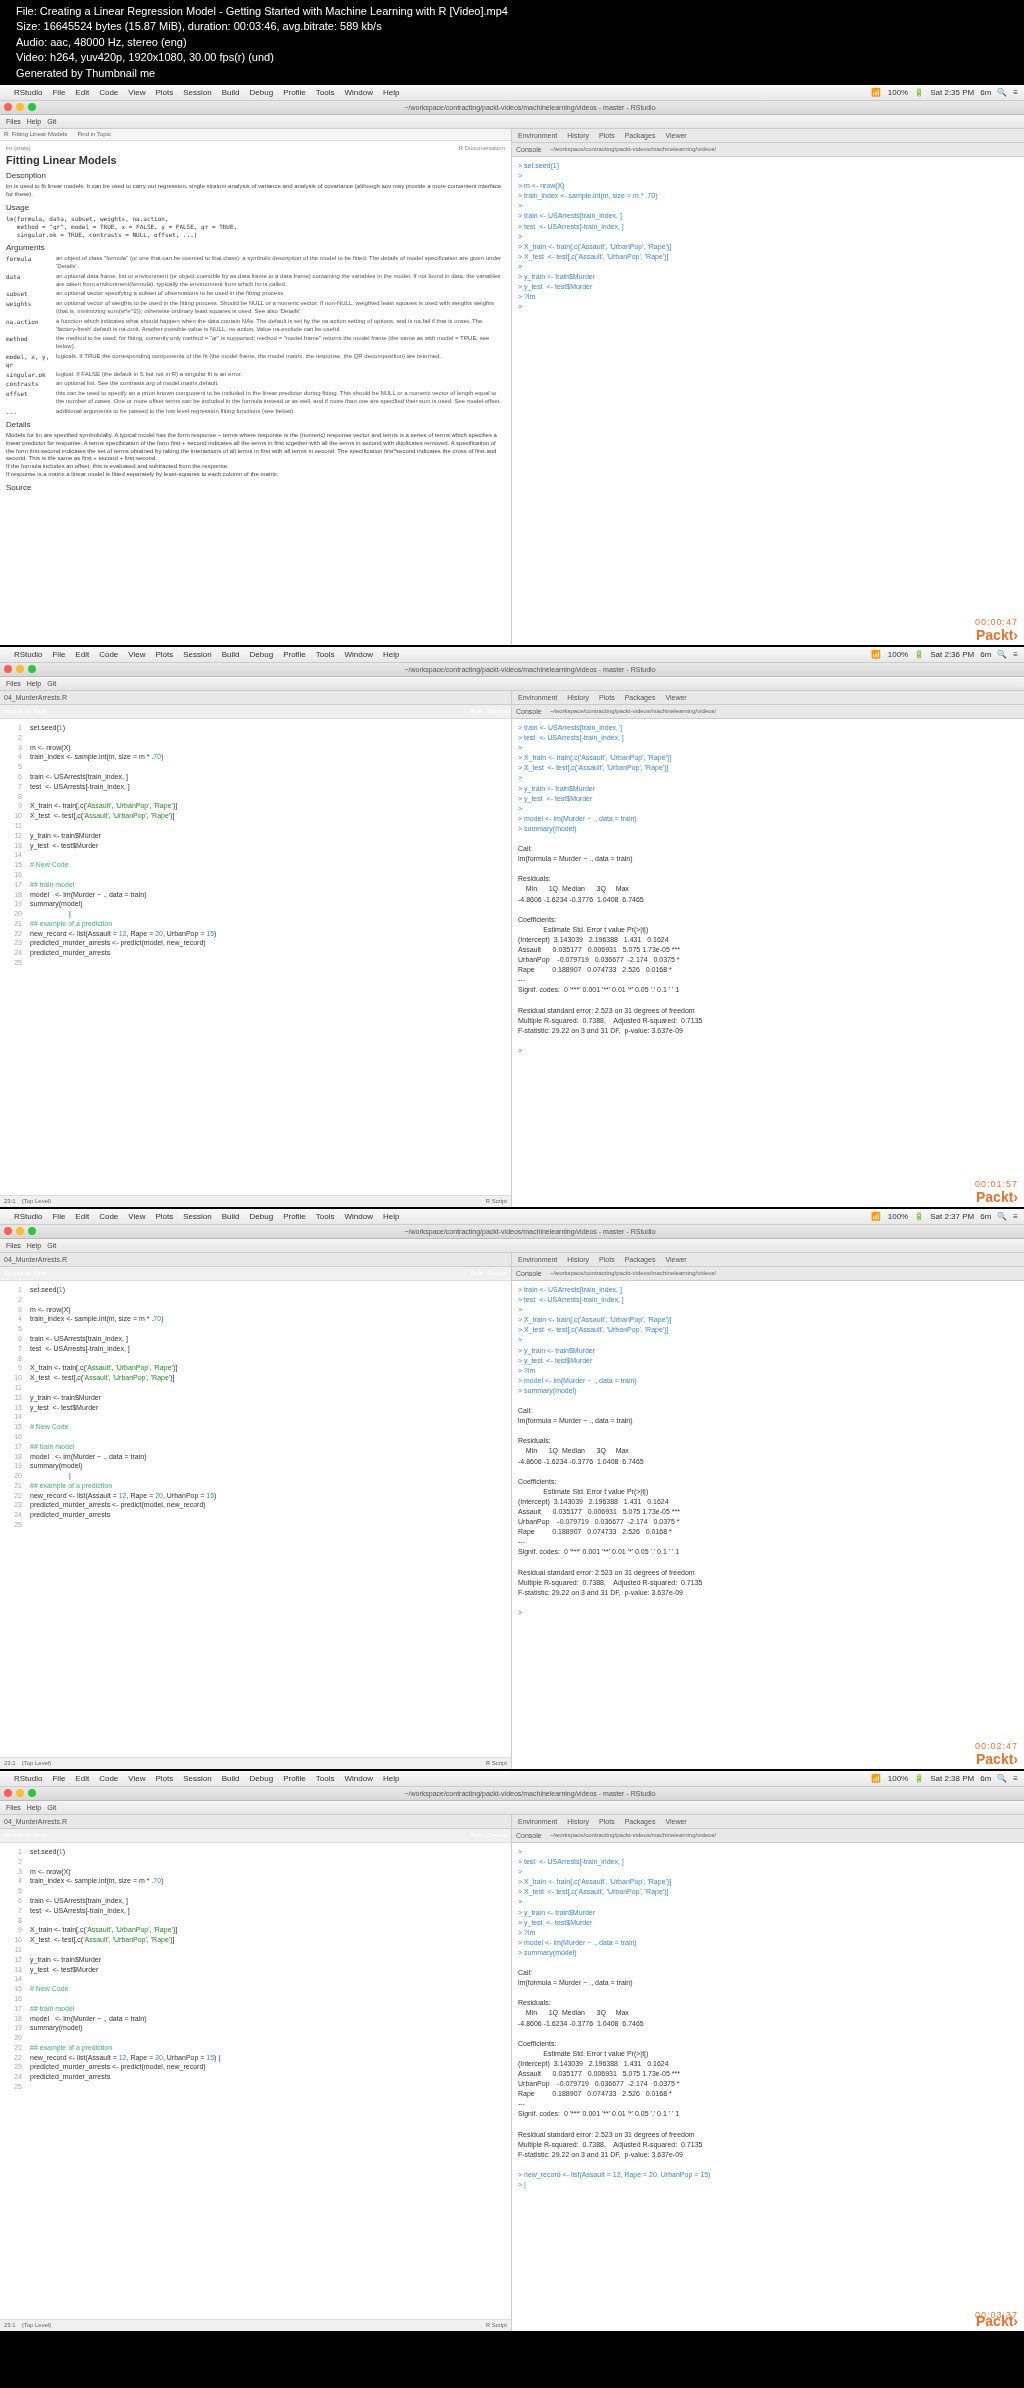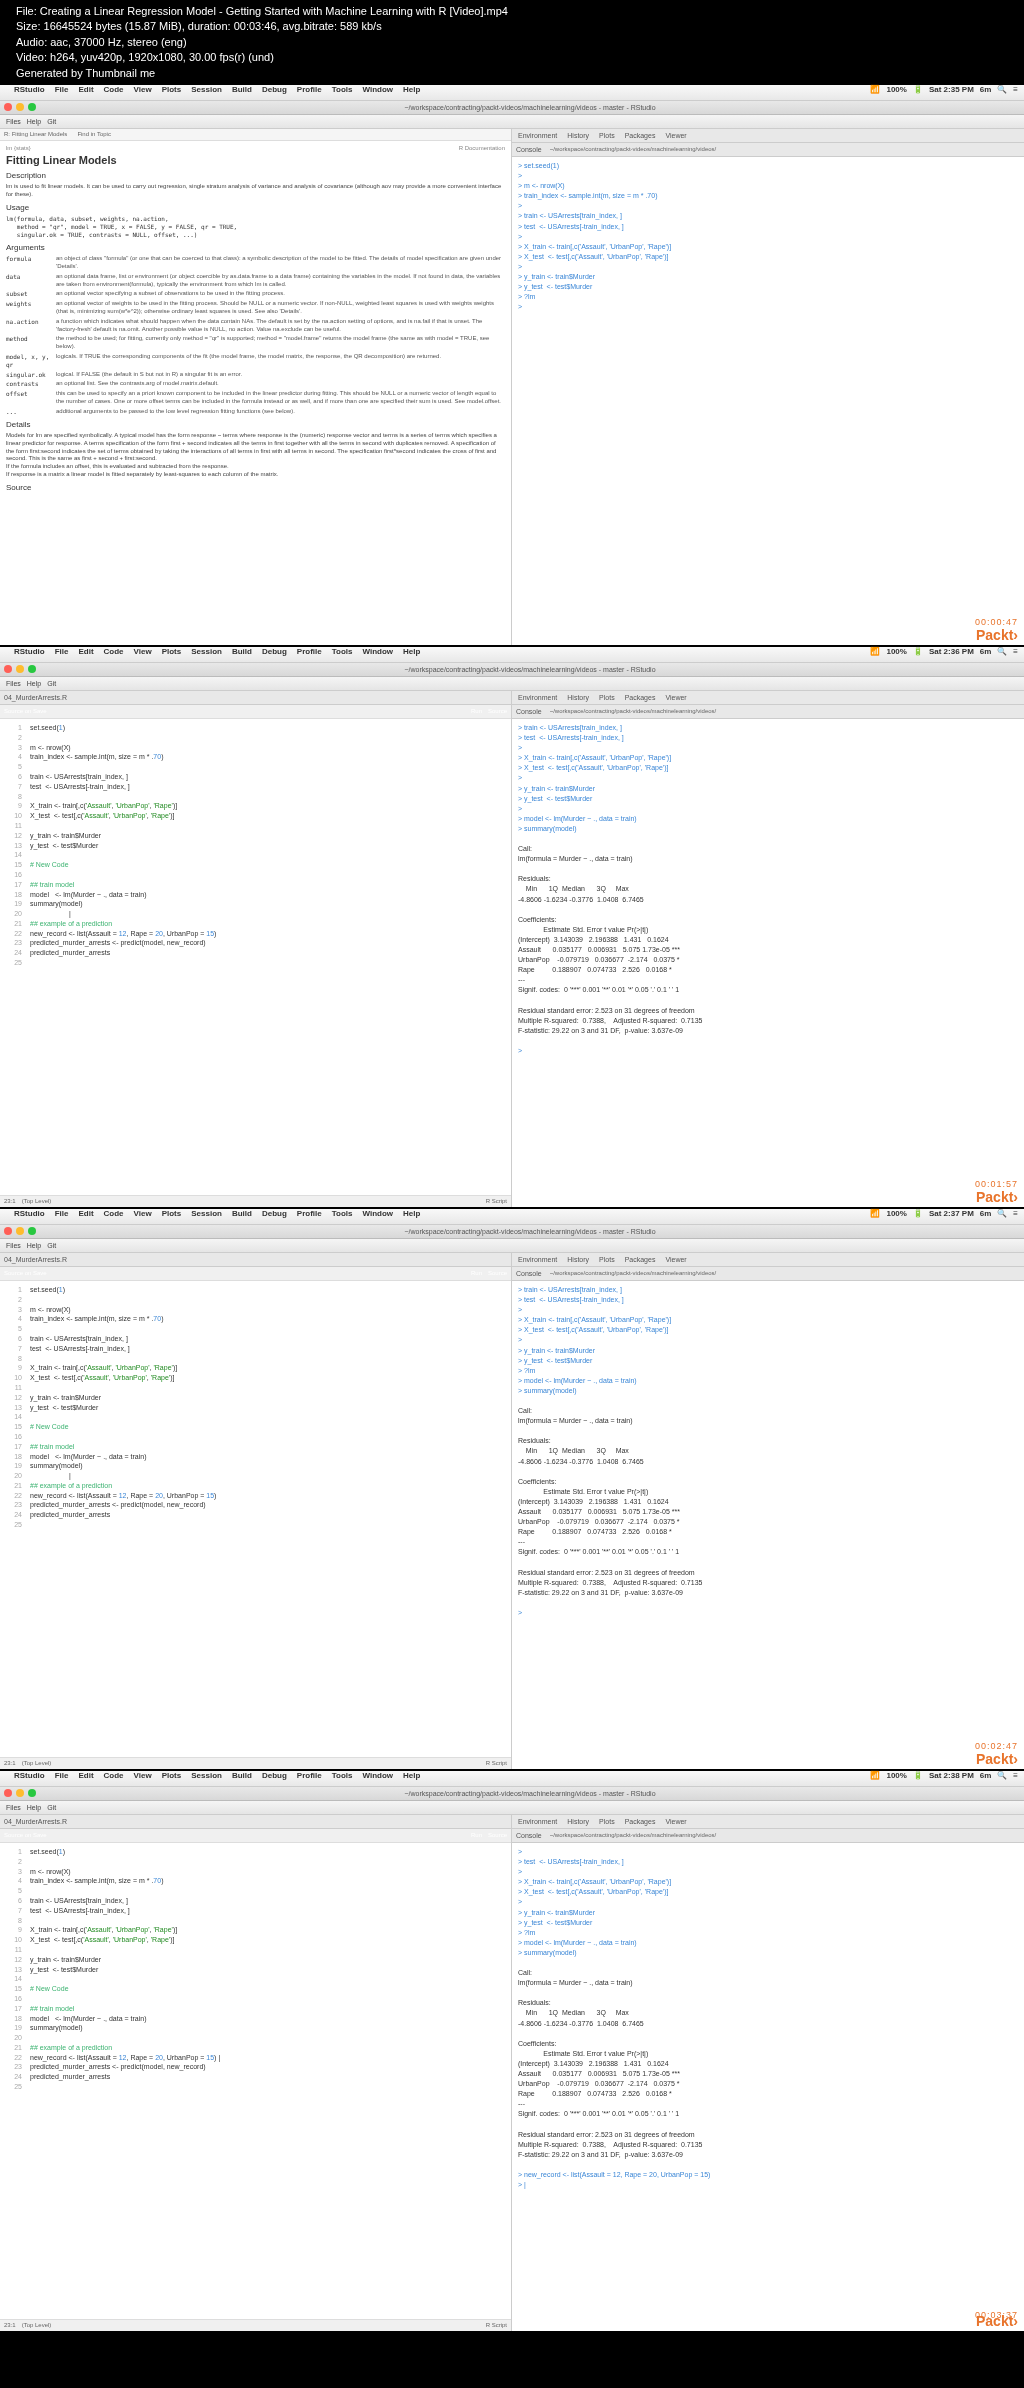--- a/index.html
+++ b/index.html
@@ -1,19 +1,19 @@
 <!DOCTYPE html>
 <html><head>
 <meta charset="utf-8">
 <style>
 * { margin: 0; padding: 0; box-sizing: border-box; font-family: -apple-system, BlinkMacSystemFont, "Segoe UI", sans-serif; }
 body { background: #000; color: #fff; font-size: 10px; width: 1024px; }
 .meta-header { background: #000; color: #fff; padding: 4px 16px; font-size: 11px; line-height: 1.4; }
 .screenshot { background: #f0f0f0; position: relative; height: 560px; margin-bottom: 2px; }
-.mac-menubar { height: 16px; background: linear-gradient(#f9f9f9, #e8e8e8); display: flex; align-items: flex-start; padding: 0 6px; font-size: 8px; color: #333; border-bottom: 1px solid #ccc; font-weight: bold; }
+.mac-menubar { height: 16px; background: linear-gradient(#f9f9f9, #e8e8e8); display: flex; align-items: center; padding: 0 6px; font-size: 8px; color: #333; border-bottom: 1px solid #ccc; }
 .mac-menubar .apple { margin-right: 8px; }
 .mac-menubar .menu-item { margin-right: 10px; }
 .mac-menubar .right { margin-left: auto; display: flex; gap: 6px; align-items: center; }
 .window-chrome { height: 14px; background: linear-gradient(#e8e8e8, #d8d8d8); display: flex; align-items: center; padding: 0 4px; gap: 4px; border-bottom: 1px solid #bbb; }
 .dot { width: 8px; height: 8px; border-radius: 50%; }
 .dot.red { background: #ff5f57; }
 .dot.yellow { background: #febc2e; }
 .dot.green { background: #28c840; }
 .window-title { font-size: 7px; color: #555; margin-left: auto; margin-right: auto; }
 .toolbar { height: 14px; background: linear-gradient(#f5f5f5, #e5e5e5); display: flex; align-items: center; padding: 0 6px; font-size: 7px; color: #444; gap: 6px; border-bottom: 1px solid #ccc; }
@@ -49,21 +49,21 @@
 .editor-footer .right { margin-left: auto; }
 .sub-toolbar { height: 12px; background: #f5f5f5; border-bottom: 1px solid #ddd; display: flex; align-items: center; padding: 0 4px; font-size: 6px; color: #666; }
 .breadcrumb { font-size: 6px; color: #666; }
 </style>
 </head>
 <body>
 
 <div class="meta-header">
   <div>File: Creating a Linear Regression Model - Getting Started with Machine Learning with R [Video].mp4</div>
   <div>Size: 16645524 bytes (15.87 MiB), duration: 00:03:46, avg.bitrate: 589 kb/s</div>
-  <div>Audio: aac, 37000 Hz, stereo (eng)</div>
+  <div>Audio: aac, 48000 Hz, stereo (eng)</div>
   <div>Video: h264, yuv420p, 1920x1080, 30.00 fps(r) (und)</div>
   <div>Generated by Thumbnail me</div>
 </div>
 
 <div class="screenshot">
   <div class="mac-menubar">
     <span class="apple"></span>
     <span class="menu-item">RStudio</span>
     <span class="menu-item">File</span>
     <span class="menu-item">Edit</span>

